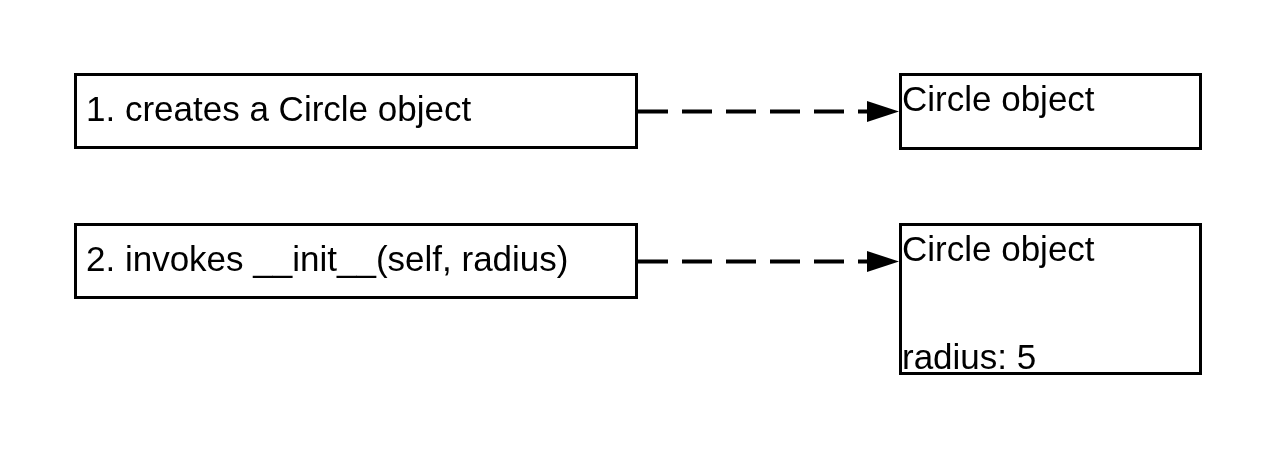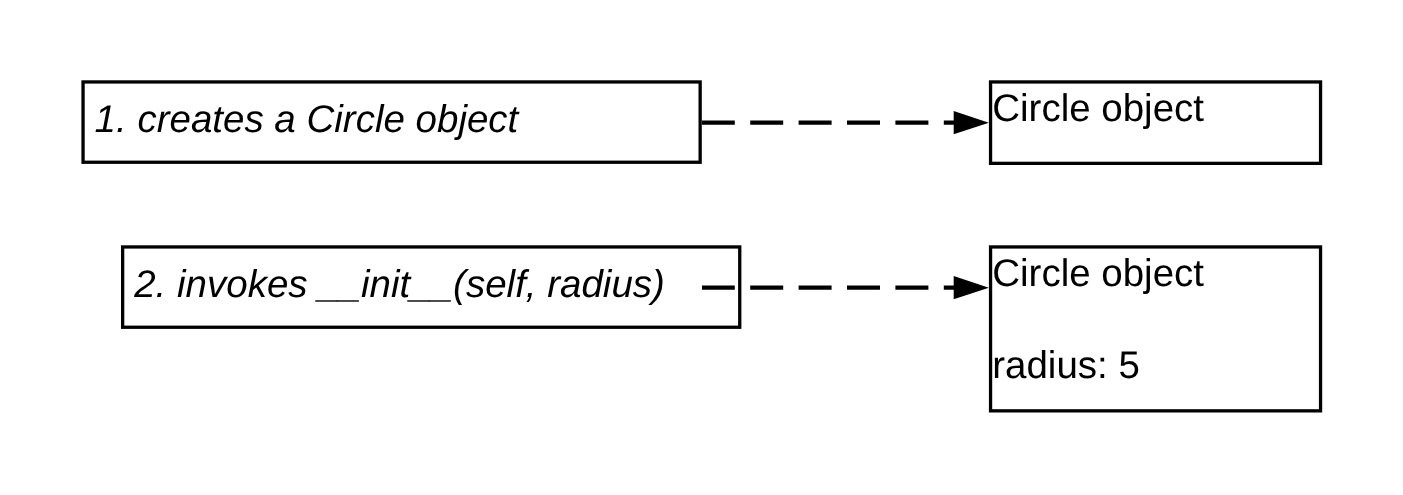--- a/index.html
+++ b/index.html
@@ -29,33 +29,32 @@
     color: var(--stroke);
   }
   .step-box {
     left: 74px;
     width: 564px;
     height: 76px;
     display: flex;
     align-items: center;
     padding: 0 8px 4px 9px;
     white-space: nowrap;
-    font-style: italic;
   }
   .step-box.row1 { top: 73px; }
-  .step-box.row2 { top: 223px; margin-left: 36px; }
+  .step-box.row2 { top: 223px; }
   .object-box {
     left: 899px;
     width: 303px;
     text-align: left;
     padding-top: 2px;
   }
   .object-box.row1 { top: 73px; height: 77px; }
   .object-box.row2 { top: 223px; height: 152px; }
-  .object-attribute { margin-top: 42px; }
+  .object-attribute { margin-top: 66px; }
   .arrow {
     position: absolute;
     left: 638px;
     width: 261px;
     height: 29px;
     color: var(--stroke);
     display: block;
   }
   .arrow.row1 { top: 97px; }
   .arrow.row2 { top: 247px; }

